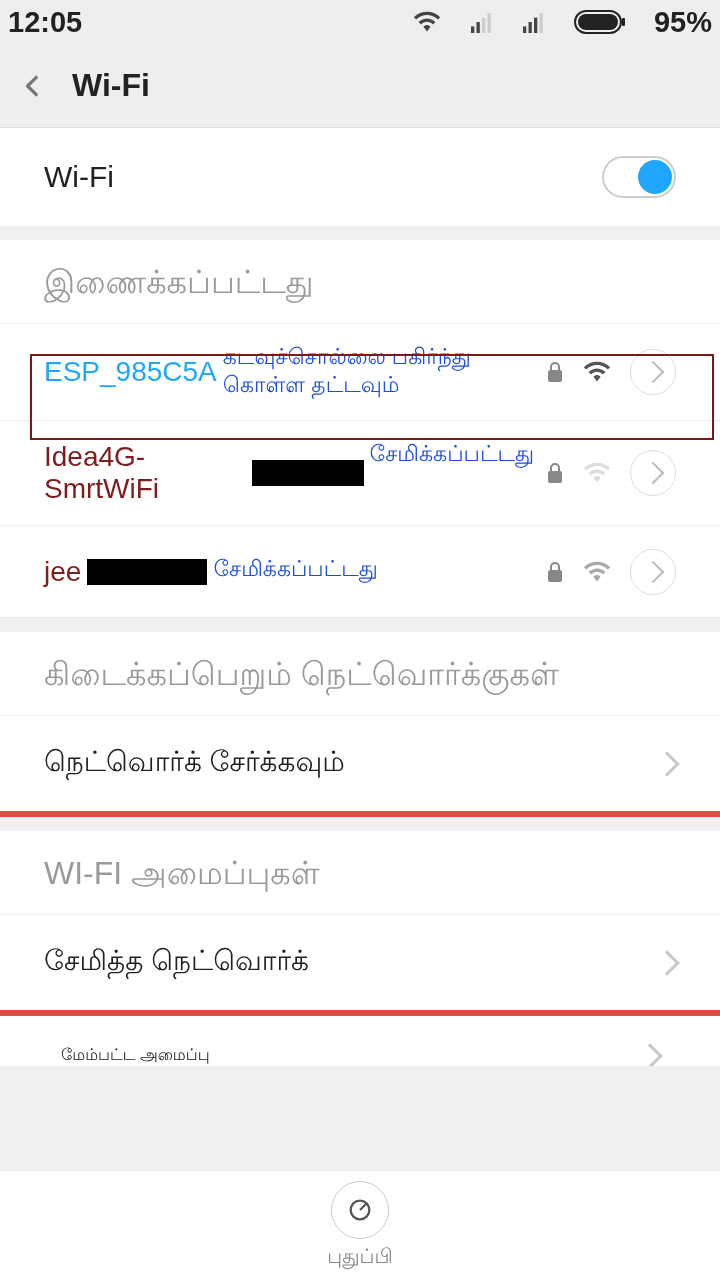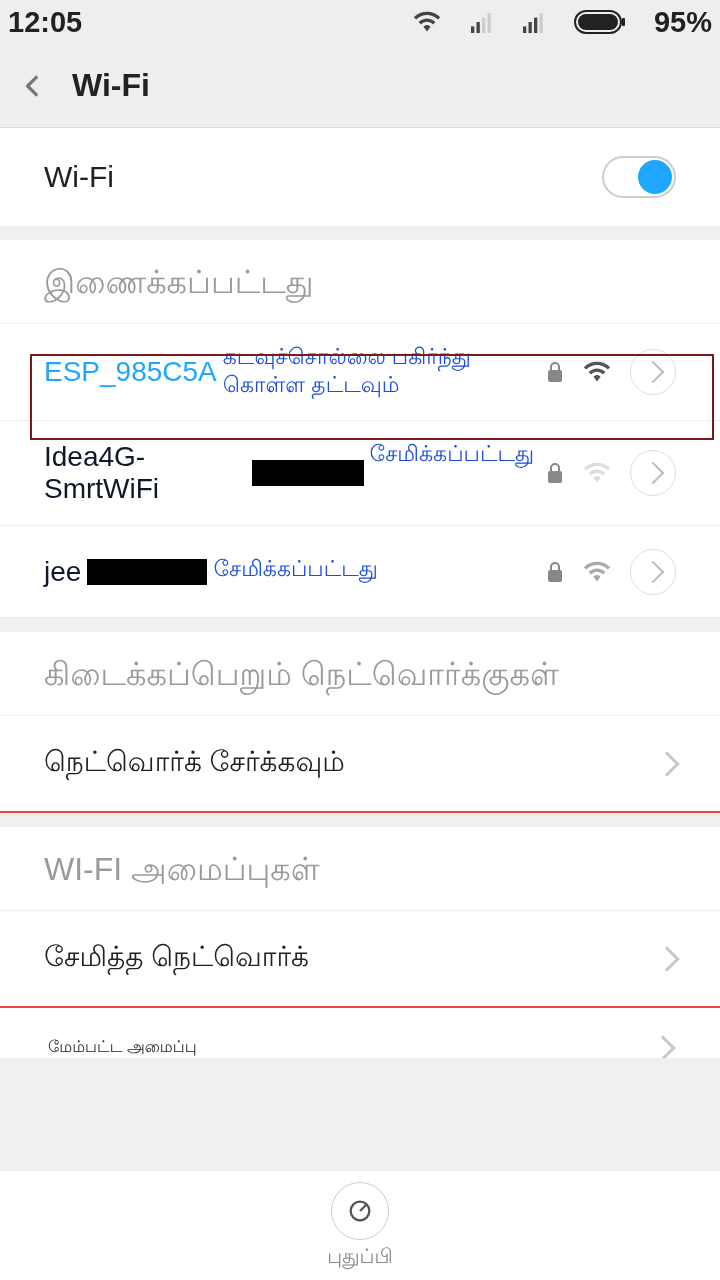--- a/index.html
+++ b/index.html
@@ -13,32 +13,32 @@
   .section { background: #fff; }
   .gap { height: 14px; background: #f0f0f0; }
   .toggle-row { display: flex; align-items: center; justify-content: space-between; padding: 28px 44px; background: #fff; }
   .toggle-row .label { font-size: 30px; }
   .toggle { width: 74px; height: 42px; border-radius: 21px; border: 2px solid #ccc; background: #fff; position: relative; }
   .toggle .knob { position: absolute; top: 2px; right: 2px; width: 34px; height: 34px; border-radius: 50%; background: #1fa6ff; }
   .section-header { padding: 24px 44px 18px; color: #9a9a9a; font-size: 32px; border-bottom: 1px solid #eee; background: #fff; }
   .list { background: #fff; }
   .row { display: flex; align-items: center; padding: 20px 44px; border-bottom: 1px solid #eee; min-height: 92px; position: relative; }
   .row .texts { flex: 1; display: flex; gap: 6px; min-width: 0; }
-  .row .title { font-size: 28px; color: #0f172a; display: flex; align-items: center; gap: 6px; }
+  .row .title { font-size: 28px; color: #7f1d1d; display: flex; align-items: center; gap: 6px; }
   .row .title.active { color: #1fa6ff; }
   .row .subtitle { font-size: 22px; color: #1d4ed8; }
   .row .icons { display: flex; align-items: center; gap: 18px; margin-left: 12px; }
   .circle-btn { width: 46px; height: 46px; border-radius: 50%; border: 1px solid #ddd; display: flex; align-items: center; justify-content: center; }
   .chev { width: 16px; height: 16px; border-right: 2px solid #bbb; border-top: 2px solid #bbb; transform: rotate(45deg); }
   .chev-big { width: 18px; height: 18px; border-right: 3px solid #c8c8c8; border-top: 3px solid #c8c8c8; transform: rotate(45deg); }
   .redact { display: inline-block; background: #000; height: 26px; }
-  .simple-row { display: flex; align-items: center; justify-content: space-between; padding: 30px 44px; border-bottom: 2px solid #ef4444; background: #fff; }
+  .simple-row { display: flex; align-items: center; justify-content: space-between; padding: 30px 44px; border-bottom: 6px solid #ef4444; background: #fff; }
   .simple-row .label { font-size: 28px; }
-  .cutoff-row { display: flex; align-items: center; justify-content: space-between; padding: 30px 48px 0; background: #fff; height: 50px; overflow: hidden; }
-  .footer { position: absolute; left: 0; right: 0; bottom: 0; height: 110px; background: #fff; border-top: 1px solid #eee; display: flex; flex-direction: column; align-items: center; justify-content: center; gap: 6px; font-family: Liberation Mono, monospace; }
+  .cutoff-row { display: flex; align-items: center; justify-content: space-between; padding: 30px 61px 0; background: #fff; height: 50px; overflow: hidden; }
+  .footer { position: absolute; left: 0; right: 0; bottom: 0; height: 110px; background: #fff; border-top: 1px solid #eee; display: flex; flex-direction: column; align-items: center; justify-content: center; gap: 6px; }
   .footer .circle { width: 58px; height: 58px; border-radius: 50%; border: 1px solid #ccc; display: flex; align-items: center; justify-content: center; }
   .footer .flabel { font-size: 20px; color: #888; }
   .highlight-box { position: absolute; left: 30px; right: 6px; top: 354px; height: 86px; border: 2px solid #7a1a1a; pointer-events: none; }
 </style>
 </head>
 <body>
 
 <div class="statusbar">
   <span>12:05</span>
   <div class="status-right">

